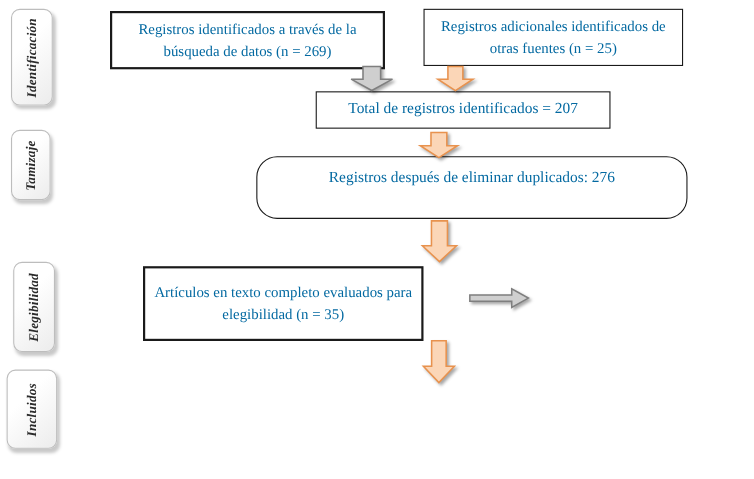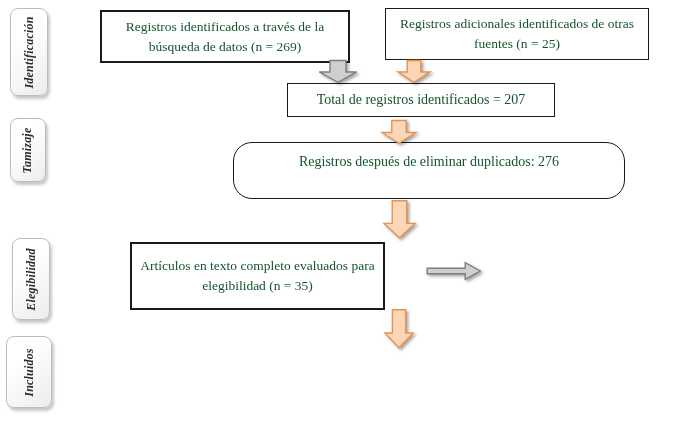--- a/index.html
+++ b/index.html
@@ -5,21 +5,21 @@
   html,body { margin:0; padding:0; background:#ffffff; }
   #canvas {
     position:relative; width:685px; height:435px; background:#ffffff;
     font-family:"Liberation Serif", serif; overflow:hidden;
   }
   
   .fbox {
     position:absolute; background:#ffffff;
     border:1.5px solid var(--box-border,#1a1a1a);
     display:flex; align-items:center; justify-content:center;
-    text-align:center; color:#14532d; font-size:13.5px; line-height:1.45;
+    text-align:center; color:#0369a1; font-size:13.5px; line-height:1.45;
     padding:2px 4px; box-sizing:border-box;
   }
   .fbox.thick { border-width:2px; }
   
   .stage {
     position:absolute; border:1px solid var(--label-border,#bdbdbd);
     border-radius:8px;
     background:linear-gradient(135deg,#ffffff 35%,#ececec 100%);
     box-shadow:2px 3px 3px rgba(0,0,0,0.22);
     display:flex; align-items:center; justify-content:center;
@@ -55,21 +55,21 @@
   </div>
   <div class="stage" style="left:12px; top:238px; width:38px; height:82px;">
     <span>Elegibilidad</span>
   </div>
   <div class="stage" style="left:6px; top:336px; width:46px; height:72px;">
     <span>Incluidos</span>
   </div>
 
   <div class="fbox thick" style="left:100px; top:10px; width:250px; height:53px;">Registros identificados a través de la búsqueda de datos (n = 269)</div>
 
-  <div class="fbox" style="left:385px; top:8px; width:264px; height:52px;">Registros adicionales identificados de otras fuentes (n = 25)</div>
+  <div class="fbox" style="left:385px; top:8px; width:236px; height:52px;">Registros adicionales identificados de otras fuentes (n = 25)</div>
 
   <div class="fbox" style="left:287px; top:83px; width:268px; height:34px; font-size:14px;">Total de registros identificados = 207</div>
 
   <div class="fbox" style="left:233px; top:142px; width:392px; height:57px; padding-bottom:18px; font-size:14px;border-radius:19px;">Registros después de eliminar duplicados: 276</div>
 
   <div class="fbox thick" style="left:130px; top:242px; width:255px; height:68px;">Artículos en texto completo evaluados para elegibilidad (n = 35)</div>
 
 
 
   <svg class="arrow arrow-gray" style="left:318px; top:60px; width:40px; height:23px;" viewBox="0 0 100 100" preserveAspectRatio="none">

